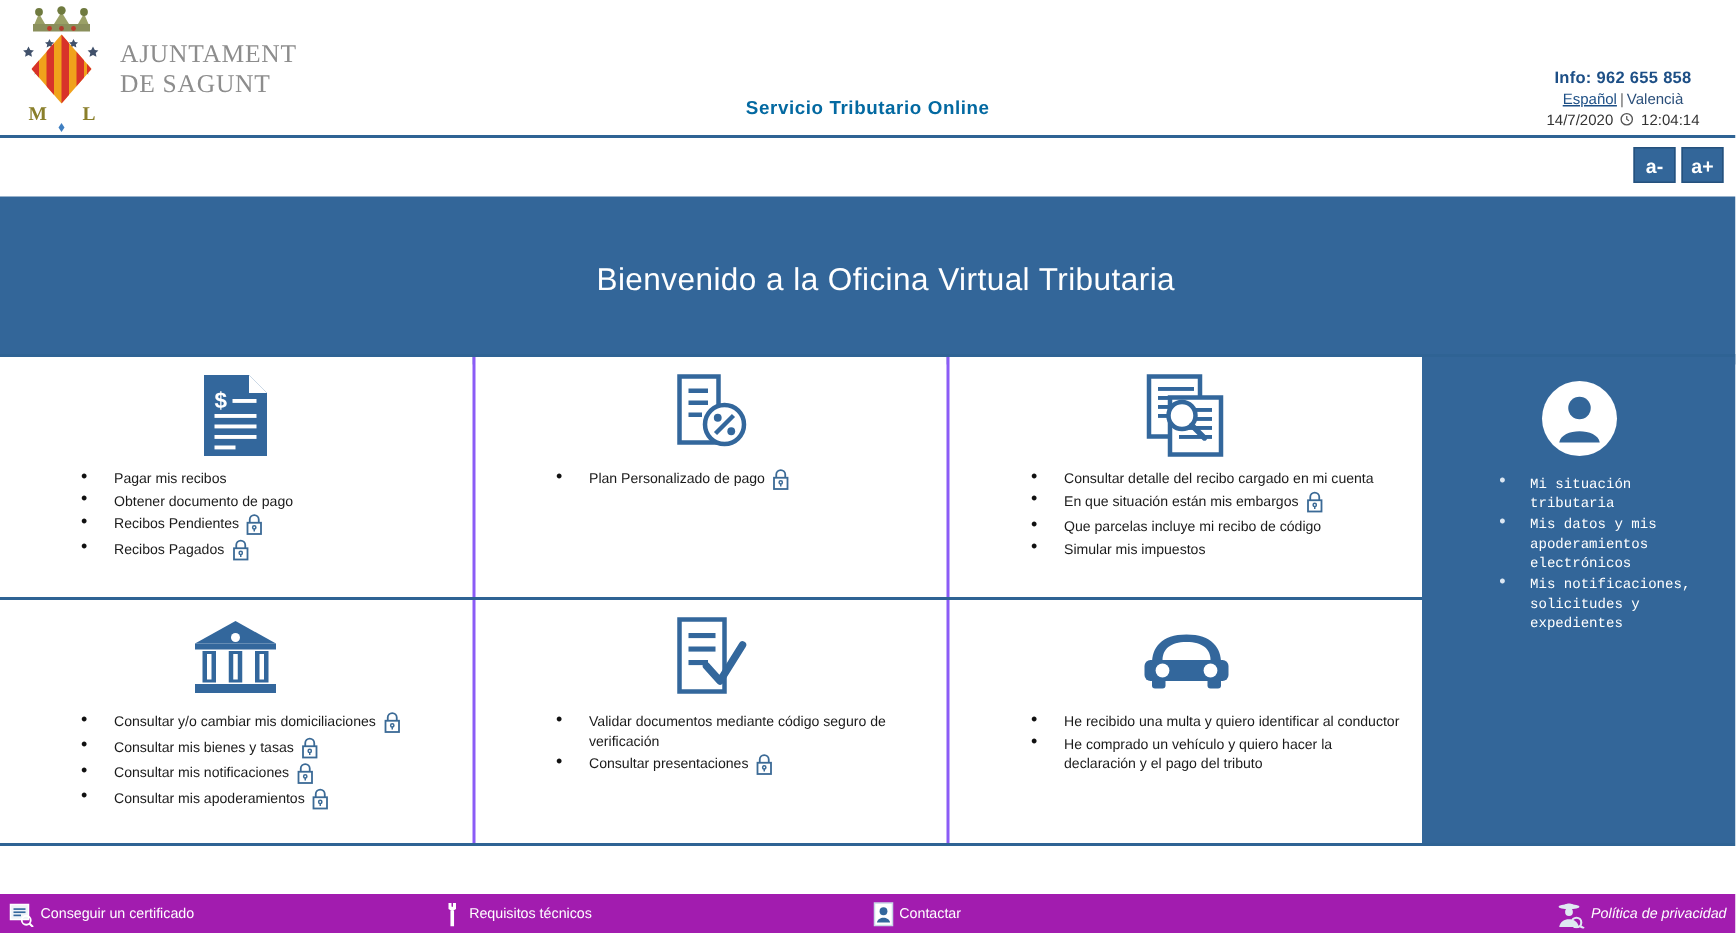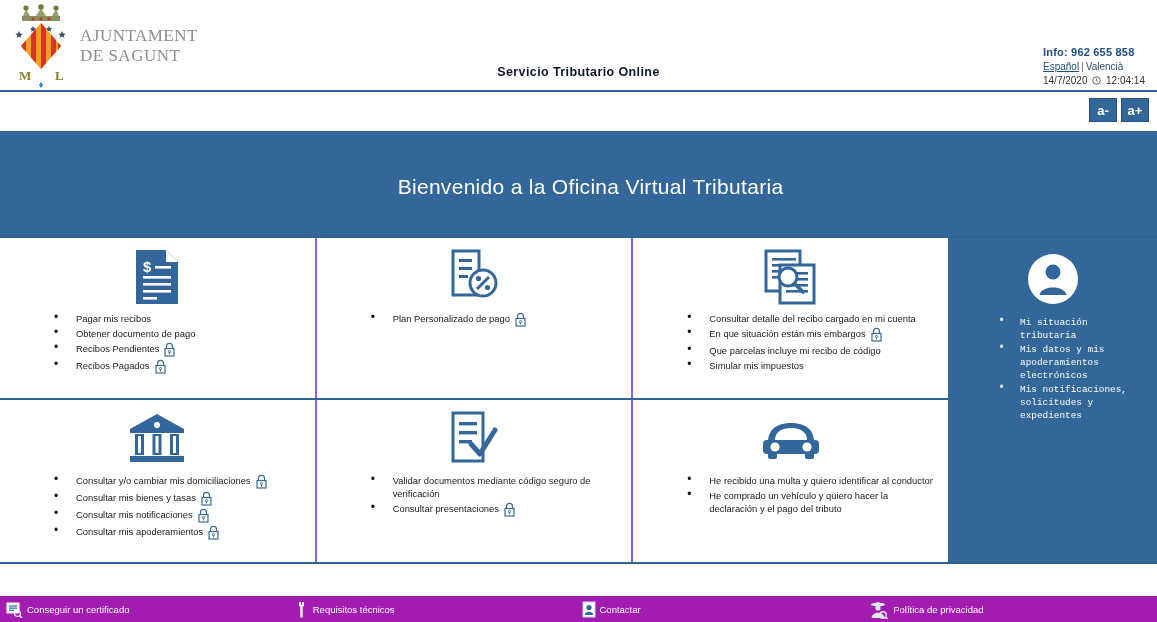--- a/index.html
+++ b/index.html
@@ -20,26 +20,26 @@
     position: absolute; left: 10px; top: 4px;
     display: flex; align-items: center; gap: 8px;
   }
   .crest { width: 62px; height: 84px; }
   .logo-text {
     color: #8d8d8d; font-family: "Liberation Serif", serif;
     font-size: 17px; line-height: 20px; letter-spacing: .5px;
   }
   .header-title {
     position: absolute; left: 0; right: 0; top: 65px;
-    text-align: center; color: #0f172a;
+    text-align: center; color: #0369a1;
     font-size: 12.5px; font-weight: bold; letter-spacing: .4px;
   }
   .header-right {
-    position: absolute; right: 12px; top: 46px;
-    text-align: left; font-size: 10.5px; color: #2b2b2b; line-height: 13px;
+    position: absolute; right: 24px; top: 46px;
+    text-align: center; font-size: 10.5px; color: #2b2b2b; line-height: 13px;
   }
   .info-line { color:#1d4f86; font-weight: bold; font-size: 11px; letter-spacing:.2px;}
   .lang-line { margin-top: 1px; color:#2b4f7a; font-size: 10px; }
   .lang-line a { color:#1d4f86; text-decoration: underline; }
   .lang-sep { color:#666; padding: 0 2px; }
   .lang-val { color:#2b4f7a; }
   .datetime { margin-top: 1px; font-size: 10px; color:#333; }
   .clock-ico { display:inline-block; vertical-align:-1px; margin:0 2px; }
 
   
@@ -105,21 +105,21 @@
 
   
   .footer {
     position: absolute; left: 0; bottom: 0; width: 1157px; height: 26px;
     background: #a21caf; display: flex;
   }
   .foot-item {
     flex: 1 1 0; display:flex; align-items:center; gap: 4px;
     padding-left: 6px; color:#ffffff; font-size: 9.5px; cursor:pointer;
   }
-  .foot-item.right { padding-right: 6px; }
+  .foot-item.right { justify-content: flex-end; padding-right: 6px; font-style: italic; }
   .foot-ico { display:flex; align-items:center; }
   .foot-label { white-space: nowrap; }
 </style>
 </head>
 <body>
 
 <div class="page">
 
   <div class="header">
 

